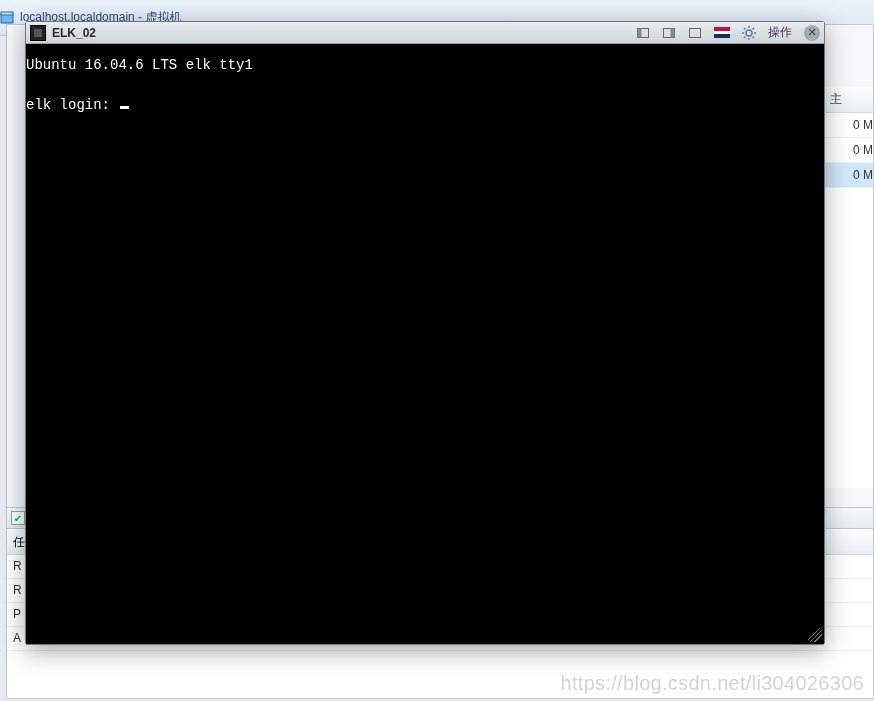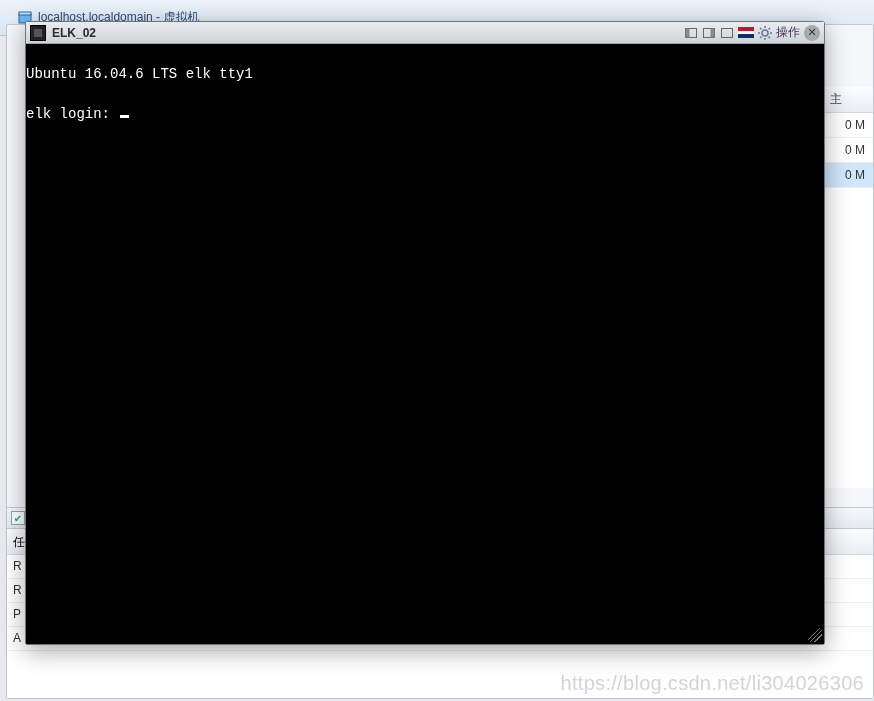--- a/index.html
+++ b/index.html
@@ -1,37 +1,37 @@
 <!DOCTYPE html>
 <html><head>
 <meta charset="utf-8">
 <style>
   * { box-sizing: border-box; margin: 0; padding: 0; }
   html, body { width: 874px; height: 701px; overflow: hidden; font-family: "Segoe UI", Tahoma, sans-serif; font-size: 12px; background: #e7eaee; }
 
   
   .outer-tab { position:absolute; left:0; top:0; right:0; height:36px;
     background: linear-gradient(#ecf3fb,#dbe7f5); border-bottom:1px solid #c4cdd6;
-    display:flex; align-items:center; padding:0 18px; color:#2a4d7f; }
+    display:flex; align-items:center; padding:0 0; color:#2a4d7f; }
   .outer-tab .cube { width:14px; height:14px; margin-right:6px; display:flex; align-items:center; justify-content:center; }
   .outer-tab .cube svg { display:block; }
 
   
   .workspace { position:absolute; left:6px; right:0; top:24px; bottom:2px;
     background:#f5f7fa; border:1px solid #c2c8d0; border-radius:2px; }
 
   
   .right-panel { position:absolute; right:0; top:62px; width:50px; bottom:210px;
     background:#fff; border-left:1px solid #d3d8df; }
   .right-panel .hdr { height:26px; background:linear-gradient(#fcfdfe,#e9eef4);
     border-bottom:1px solid #d3d8df; display:flex; align-items:center; padding:0 6px;
     color:#445; position:relative;}
   .right-panel .hdr .chev { position:absolute; left:-14px; top:6px; color:#6a7; font-size:10px;}
   .right-panel .row { height:25px; border-bottom:1px solid #eceff3; display:flex;
-    align-items:center; justify-content:flex-end; padding:0 8px; color:#333; }
+    align-items:center; justify-content:flex-end; padding:0 0; color:#333; }
   .right-panel .row.sel { background:#cfe6fb; }
 
   
   .tasks-bar { position:absolute; left:0; right:0; top:482px; height:22px;
     background:linear-gradient(#f6f8fb,#e6ebf1); border-top:1px solid #c2c8d0;
     border-bottom:1px solid #c2c8d0; display:flex; align-items:center; padding:0 4px;}
   .tasks-bar .chk { width:14px; height:14px; border:1px solid #8aa; background:#fff; margin-right:4px;
     display:flex; align-items:center; justify-content:center; color:#2a8; font-size:10px;}
   .tasks-body { position:absolute; left:0; right:0; top:504px; bottom:0; background:#fff;}
   .tasks-body .thdr { height:26px; background:linear-gradient(#fcfdfe,#e9eef4);
@@ -50,34 +50,34 @@
     background:#2f3438; border:1px solid #6e7478; border-radius:3px;
     box-shadow:0 6px 24px rgba(0,0,0,.35); display:flex; flex-direction:column; }
   .console-titlebar{ height:22px; background:linear-gradient(#e9ecef,#cfd4d9);
     border-bottom:1px solid #9aa0a6; display:flex; align-items:center; padding:0 4px;justify-content:flex-end; }
   .console-titlebar .ico{ width:16px;height:16px;background:#222;border:1px solid #000;
     margin-right:6px; position:relative;}
   .console-titlebar .ico::after{content:"";position:absolute;left:3px;top:3px;width:8px;height:8px;
     background:#555;}
   .console-titlebar .ttl{ color:#2b2b2b; font-weight:bold; font-size:12px;}
   .console-titlebar .spacer{ flex:1; }
-  .console-titlebar .btns{ display:flex; align-items:center; gap:4px;}
+  .console-titlebar .btns{ display:flex; align-items:center; gap:12px;}
   .console-titlebar .sq{ width:14px;height:14px; display:flex;align-items:center;justify-content:center;
     color:#555; font-size:11px;}
   .console-titlebar .sq svg{display:block;}
   .console-titlebar .flag{ width:16px;height:11px;
     background:linear-gradient(#c8102e 0 33%, #fff 33% 66%, #0a3161 66% 100%);}
   .console-titlebar .gear{ color:#5e7fa3;}
   .console-titlebar .ops{ color:#435; font-size:12px;}
   .console-titlebar .close{ width:16px;height:16px;border-radius:50%;
     background:#a5aab0; color:#3a3a3a; display:flex;align-items:center;justify-content:center;
     font-size:11px; }
 
   .terminal{ flex:1; background:#000; color:#fff; font-family:"Courier New",monospace;
-    font-size:14px; line-height:20px; padding:20px 0 0 0; white-space:pre; position:relative;}
+    font-size:14px; line-height:20px; padding:11px 0 0 0; white-space:pre; position:relative;}
   .terminal .cursor{ display:inline-block; width:9px; height:3px; background:#fff; vertical-align:baseline; margin-left:2px;}
   .resize-grip{position:absolute; right:2px; bottom:2px; width:14px;height:14px;
     background:
       linear-gradient(135deg,transparent 0 8px,#777 8px 9px,transparent 9px 11px,#777 11px 12px,transparent 12px 14px,#777 14px 15px,transparent 15px);}
   .watermark{position:absolute; right:10px; bottom:6px; color:rgba(150,160,170,.45);
     font-size:20px; letter-spacing:.3px; pointer-events:none;}
 </style>
 </head>
 <body>
 

